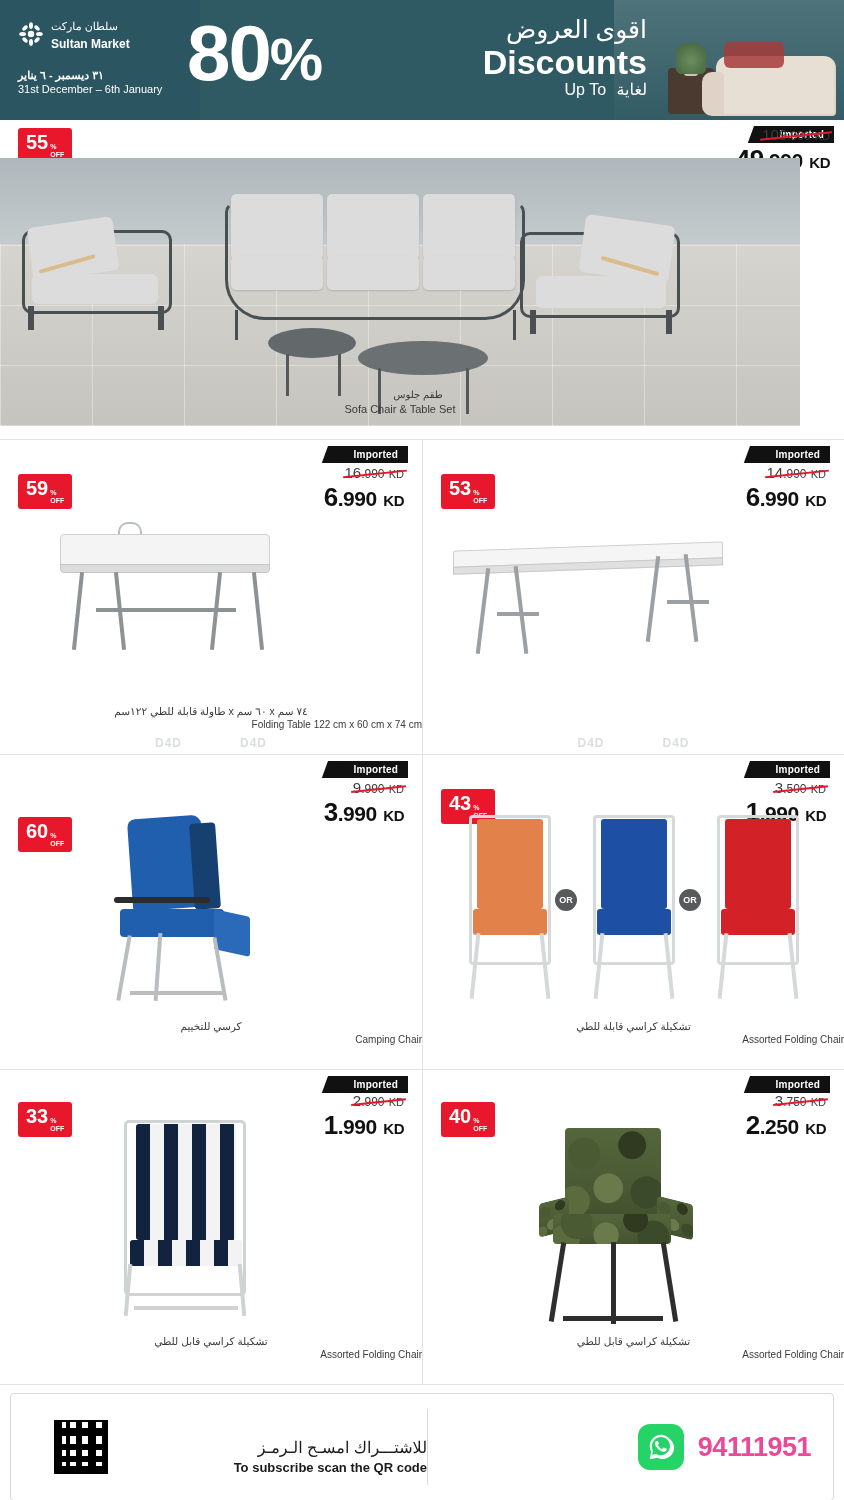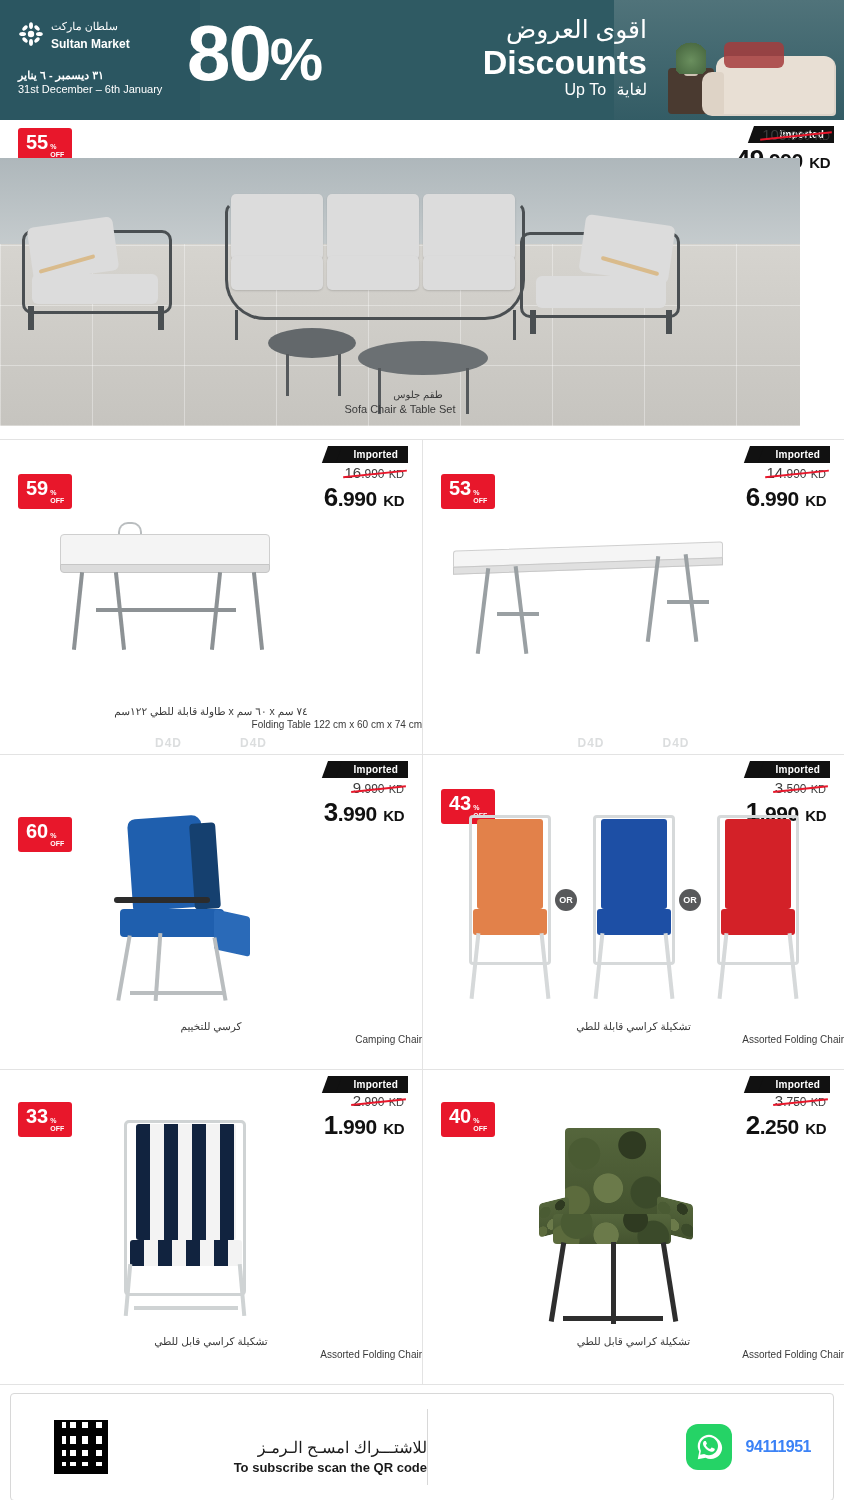--- a/index.html
+++ b/index.html
@@ -307,21 +307,21 @@
   .wa-block { display:flex; align-items:center; gap:14px; padding:0 22px 0 18px; flex:1; justify-content:flex-end; }
   .wa-text { text-align:center; }
   .wa-text .ar1 { font-size:13px; line-height:18px; color:#111; }
   .wa-text .ar2 { font-size:13px; line-height:18px; color:#111; }
   .wa-text .en1 { font-size:12px; font-weight:bold; line-height:16px; color:#111; }
   .wa-text .en2 { font-size:12px; font-weight:bold; line-height:16px; color:#111; }
   .wa-icon {
     width:46px; height:46px; border-radius:12px; background:#25d366;
     display:flex; align-items:center; justify-content:center;
   }
-  .wa-phone { font-size:16px; font-weight:bold; color:#3b82f6; letter-spacing:-.5px; }
+  .wa-phone { font-size:27px; font-weight:bold; color:#ec4899; letter-spacing:-.5px; }
 </style>
 </head>
 <body>
 
 <div class="page">
 
   <div class="header">
     <div class="header-bg-left"></div>
 
     <div class="header-room">

